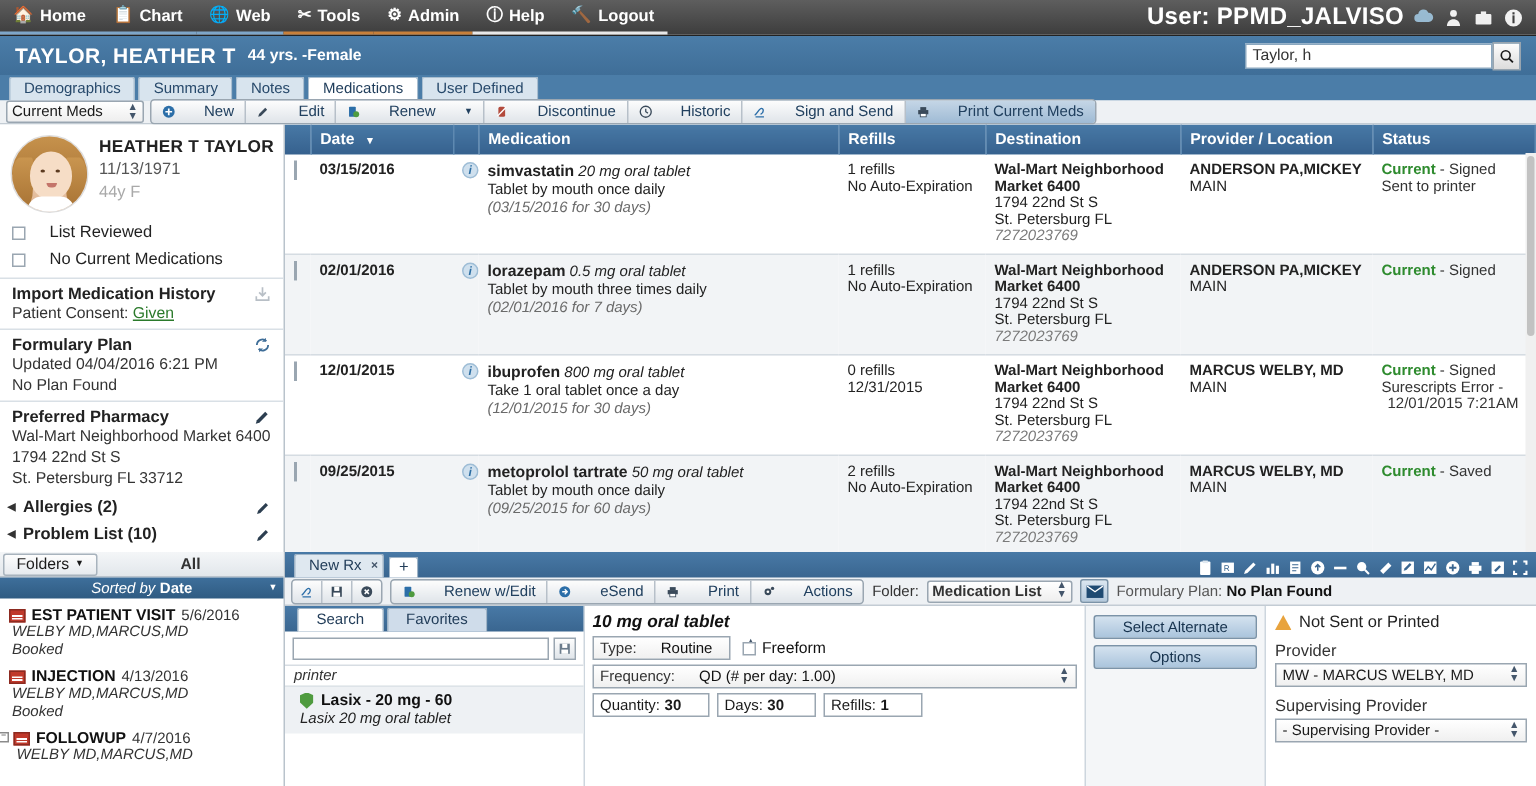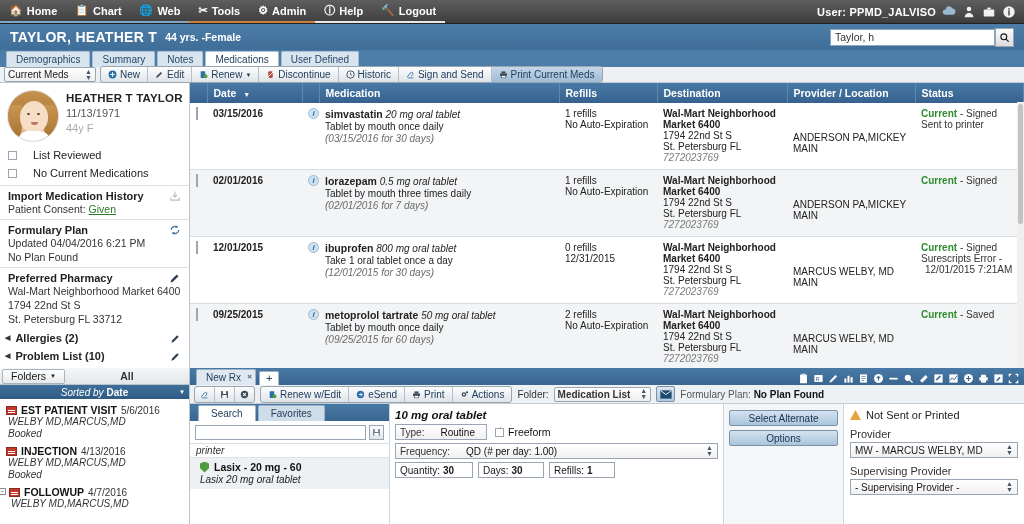--- a/index.html
+++ b/index.html
@@ -14,21 +14,21 @@
     font-weight:bold; font-size:11px; border-bottom:2px solid transparent; white-space:nowrap; }
   .navitem.bhome { border-bottom-color:#7ea6c9; }
   .navitem.bchart { border-bottom-color:#7ea6c9; }
   .navitem.bweb { border-bottom-color:#7ea6c9; }
   .navitem.btools { border-bottom-color:#c8803a; }
   .navitem.badmin { border-bottom-color:#c8803a; }
   .navitem.bhelp { border-bottom-color:#e8e8e8; }
   .navitem.blogout { border-bottom-color:#e8e8e8; }
   .navitem .g { font-size:11px; line-height:1; }
   .topright { margin-left:auto; display:flex; align-items:center; gap:6px; padding-right:8px; color:#fff; }
-  .topright .user { font-size:11px; font-weight:bold; letter-spacing:.2px; }
+  .topright .user { font-size:16px; font-weight:bold; letter-spacing:.2px; }
   .tricon { width:14px; height:14px; display:inline-block; opacity:.92; }
 
   
   .patbar { height:26px; background:linear-gradient(#4b7da8,#3f6e98);
     display:flex; align-items:center; padding:0 10px; color:#fff; position:relative; }
   .patname { font-size:14px; font-weight:bold; letter-spacing:.3px; }
   .patmeta { font-size:10.5px; font-weight:bold; margin-left:8px; }
   .srchwrap { margin-left:auto; display:flex; align-items:center; }
   .srchbox { width:165px; height:17px; background:#fff; border:1px solid #8aa7bf; font-size:10.5px;
     padding:0 4px; color:#333; line-height:15px; }
@@ -42,21 +42,21 @@
   .ctab.on { background:#fff; color:#1d3b59; font-weight:normal; }
 
   
   .actionbar { height:16px; background:#eef1f4; border-bottom:1px solid #c3ccd4;
     display:flex; align-items:center; gap:4px; padding:0 4px; }
   .selwrap { width:92px; height:15px; background:linear-gradient(#fff,#eee); border:1px solid #9aa6b1;
     border-radius:2px; display:flex; align-items:center; padding:0 3px; font-size:10px; position:relative; }
   .selwrap .stepper { margin-left:auto; font-size:7px; line-height:6px; color:#44566b; text-align:center; }
   .btngrp { display:flex; border:1px solid #9aa6b1; border-radius:3px; overflow:hidden;
     background:linear-gradient(#fdfdfd,#dfe4e9); }
-  .tbtn { display:flex; align-items:center; gap:3px; padding:0 7px; height:15px; font-size:10px;
+  .tbtn { display:flex; align-items:center; gap:19px; padding:0 7px; height:15px; font-size:10px;
     color:#21405f; border-right:1px solid #b7c0c9; white-space:nowrap; }
   .tbtn:last-child { border-right:none; }
   .tbtn.sel { background:linear-gradient(#c5d6e6,#9fbbd5); }
   .ic { width:9px; height:9px; display:inline-block; }
 
   
   .mid { display:flex; height:285px; }
 
   
   .side { width:190px; background:#fff; border-right:1px solid #b9c3cc; position:relative; }
@@ -99,21 +99,21 @@
   .c-chk { width:17px; } .c-date { width:95px; } .c-i { width:17px; } .c-med { width:240px; }
   .c-ref { width:98px; } .c-dest { width:130px; } .c-prov { width:128px; }
   .mednm { font-weight:bold; font-size:10.5px; }
   .meddose { font-style:italic; font-weight:normal; }
   .medsig { margin-top:1px; }
   .meddates { font-style:italic; color:#6a6a6a; margin-top:1px; }
   .iinfo { width:11px; height:11px; border-radius:50%; background:#cfe0ee; border:1px solid #9ebdd6;
     color:#2d6ea3; font-size:8px; font-weight:bold; text-align:center; line-height:10px; font-style:italic; display:block; }
   .destname { font-weight:bold; }
   .destph { font-style:italic; color:#7a7a7a; }
-  .provnm { font-weight:normal;margin-top:24px; }
+  .provnm { font-weight:bold; }
   .stcur { color:#2e8b2e; font-weight:bold; }
   .stsub { color:#333; }
   .vscroll { position:absolute; right:0; top:19px; bottom:0; width:7px; background:#f0f0f0; }
   .vscroll i { position:absolute; top:2px; left:1px; width:5px; height:120px; background:#c2c2c2; border-radius:3px; display:block; }
 
   
   .bottom { flex:1; display:flex; min-height:0; }
   .bleft { width:190px; border-right:1px solid #b9c3cc; background:#fff; display:flex; flex-direction:column; }
   .foldhd { height:17px; background:linear-gradient(#f4f6f8,#e2e7eb); border-bottom:1px solid #b9c3cc;
     display:flex; align-items:center; font-size:10.5px; }

